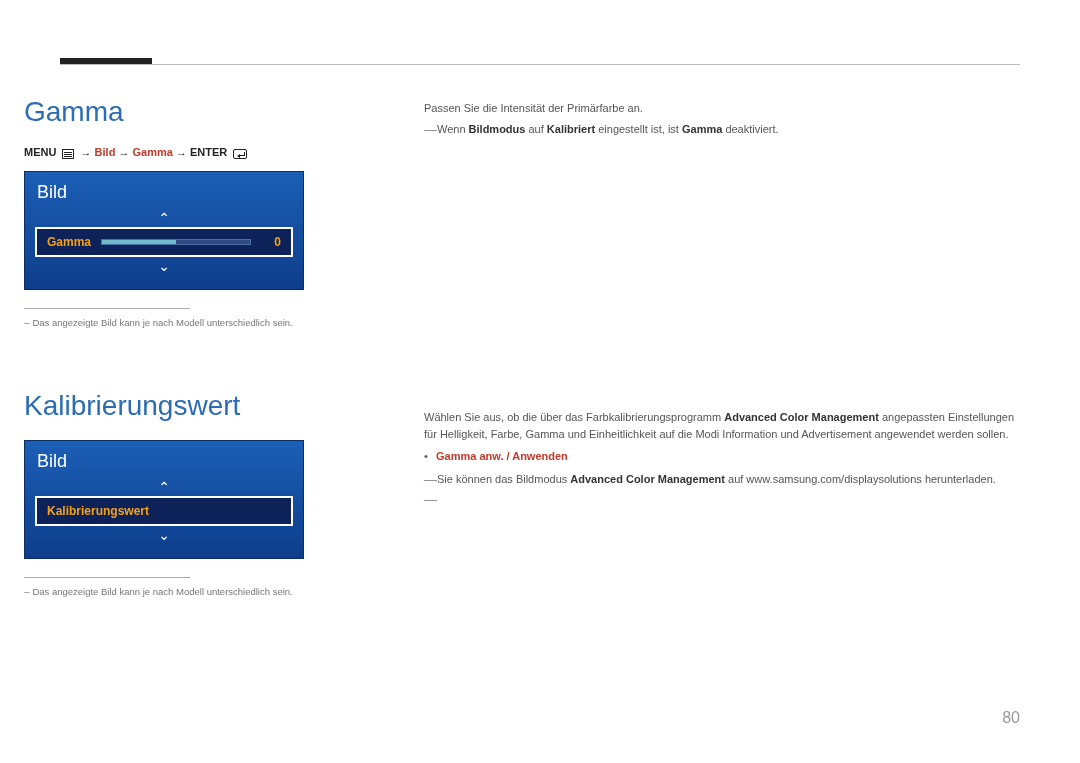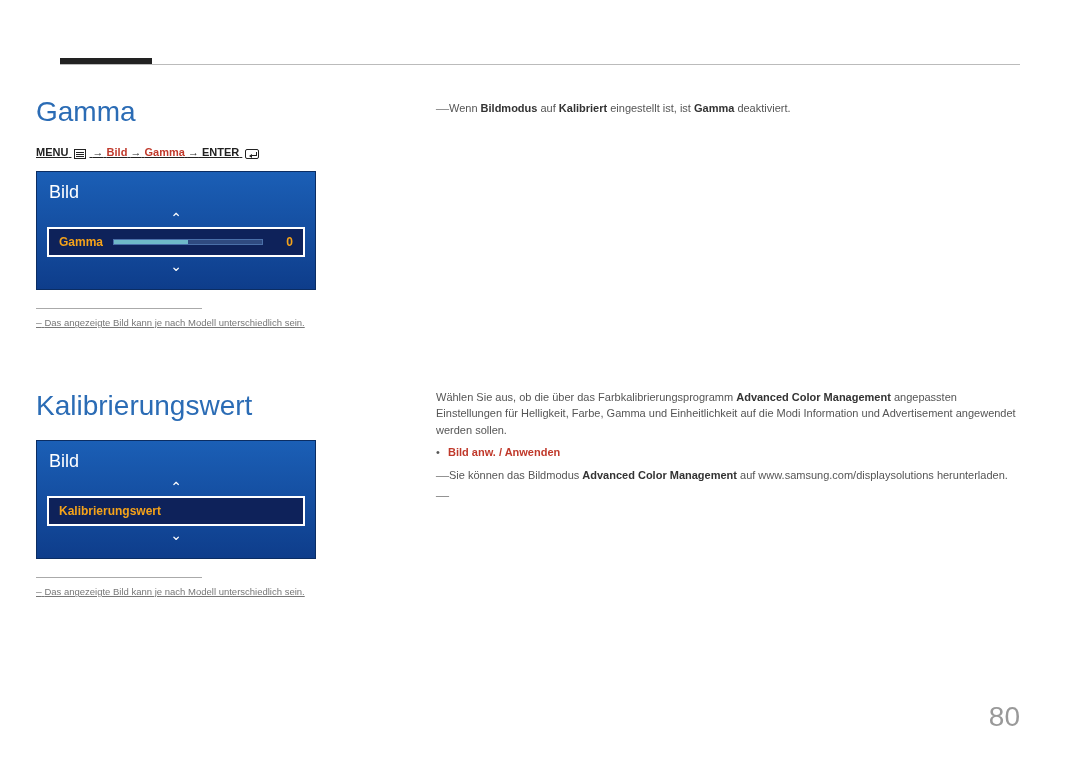--- a/index.html
+++ b/index.html
@@ -1,24 +1,24 @@
 <!DOCTYPE html>
 <html><head>
 <meta charset="utf-8">
 <style>
   * { box-sizing: border-box; margin: 0; padding: 0; }
   html, body { width: 1080px; height: 763px; background: #fff; font-family: Arial, Helvetica, sans-serif; color: #333; }
-  .page { position: relative; width: 1080px; height: 763px; padding: 60px 60px 40px 36px; }
+  .page { position: relative; width: 1080px; height: 763px; padding: 60px 60px 40px 24px; }
   .top-rule { position: absolute; top: 64px; left: 60px; right: 60px; height: 1px; background: #bbb; }
   .top-thick { position: absolute; top: 58px; left: 60px; width: 92px; height: 6px; background: #222; }
   .columns { display: flex; }
   .leftcol { width: 390px; padding-top: 36px; }
   .rightcol { flex: 1; padding-top: 40px; padding-left: 10px; font-size: 11px; line-height: 1.5; color: #555; }
   .section-title { font-size: 28px; color: #2b6cb5; font-weight: 400; margin-bottom: 18px; }
-  .nav-path { font-size: 11px; font-weight: bold; color: #222; margin-bottom: 12px; text-decoration: underline; }
+  .nav-path { font-size: 11px; font-weight: bold; color: #222; margin-bottom: 12px; }
   .nav-path .red { color: #c0392b; font-weight: bold; }
   .nav-path .icon { display: inline-block; vertical-align: middle; margin: 0 3px; }
   .menu-icon { display:inline-block; border:1px solid #222; width:12px; height:10px; position:relative; vertical-align:middle; }
   .menu-icon::before { content:""; position:absolute; left:1px; top:2px; right:1px; height:1px; background:#222; box-shadow:0 2px 0 #222, 0 4px 0 #222; }
   .enter-icon { display:inline-block; border:1px solid #222; width:14px; height:10px; border-radius:2px; position:relative; vertical-align:middle; }
   .enter-icon::before { content:""; position:absolute; left:5px; top:2px; width:5px; height:3px; border-right:1px solid #222; border-bottom:1px solid #222; }
   .enter-icon::after { content:""; position:absolute; left:3px; top:4px; width:0; height:0; border-top:2px solid transparent; border-bottom:2px solid transparent; border-right:3px solid #222; }
 
   .osd-panel {
     width: 280px; background: linear-gradient(180deg, #1b5fb6 0%, #0e3d8b 100%);
@@ -31,35 +31,35 @@
     font-size: 12px; font-weight: bold; padding: 6px 10px; display: flex; align-items: center;
     justify-content: space-between;
   }
   .osd-slider { flex: 1; display: flex; align-items: center; }
   .osd-slider .label { flex: 0 0 auto; margin-right: 10px; }
   .osd-bar { flex: 1; height: 6px; background: #2f4a80; position: relative; border: 1px solid #4a6fa8; }
   .osd-bar-fill { position: absolute; top:0; left:0; bottom:0; width: 50%; background: #6fb9c8; }
   .osd-value { flex: 0 0 30px; text-align: right; }
 
   .thin-rule { height: 1px; background: #aaa; width: 166px; margin: 8px 0 8px 0; }
-  .footnote { font-size: 9.5px; color: #777; text-decoration: underline; }
+  .footnote { font-size: 9.5px; color: #777; }
   .footnote .dash { font-family: monospace; }
 
   .section2 { margin-top: 62px; }
 
   .right-block { margin-bottom: 24px; }
   .rightcol p { margin-bottom: 4px; }
   .rightcol .note-dash { display:flex; align-items:flex-start; }
   .rightcol .note-dash .dash-sym { flex:0 0 12px; text-align:left; font-family:serif; font-size:13px; color:#555; line-height:1; position:relative; top:1px; }
   .rightcol b { color: #333; font-weight: bold; margin-top: 12px; }
   .red2 { color: #c0392b; font-weight: bold; }
   .bullet-line { padding-left: 12px; position:relative; margin-top:6px; }
   .bullet-line::before { content:"•"; position:absolute; left:0; top:0; }
 
-  .page-num { position: absolute; bottom: 30px; right: 60px; font-size: 28px; color: #999; }
+  .page-num { position: absolute; bottom: 36px; right: 60px; font-size: 16px; color: #999; }
 </style>
 </head>
 <body>
 
 <div class="page">
   <div class="top-thick"></div>
   <div class="top-rule"></div>
 
   <div class="columns">
 
@@ -114,34 +114,35 @@
 
         <div class="thin-rule"></div>
         <div class="footnote">
           <span class="dash">―</span> <span>Das angezeigte Bild kann je nach Modell unterschiedlich sein.</span>
         </div>
       </div>
     </div>
 
     <div class="rightcol">
       <div class="right-block">
+        <p>Passen Sie die Intensität der Primärfarbe an.</p>
         <div class="note-dash">
           <span class="dash-sym">―</span>
           <span>
             <span>Wenn </span><b>Bildmodus</b><span> auf </span><b>Kalibriert</b><span> eingestellt ist, ist </span><b>Gamma</b><span> deaktiviert.</span>
           </span>
         </div>
       </div>
 
       <div class="right-block" style="margin-top:272px;">
         <p>
           <span>Wählen Sie aus, ob die über das Farbkalibrierungsprogramm </span><b>Advanced Color Management</b><span> angepassten Einstellungen für Helligkeit, Farbe, Gamma und Einheitlichkeit auf die Modi Information und Advertisement angewendet werden sollen.</span>
         </p>
         <div class="bullet-line">
-          <span class="red2">Bild anw. / Anwenden</span>
+          <span class="red2">Gamma anw. / Anwenden</span>
         </div>
         <div class="note-dash" style="margin-top:6px;">
           <span class="dash-sym">―</span>
           <span>
             <span>Sie können das Bildmodus </span><b>Advanced Color Management</b><span> auf www.samsung.com/displaysolutions herunterladen.</span>
           </span>
         </div>
         <div class="note-dash" style="margin-top:4px;">
           <span class="dash-sym">―</span>
         </div>

